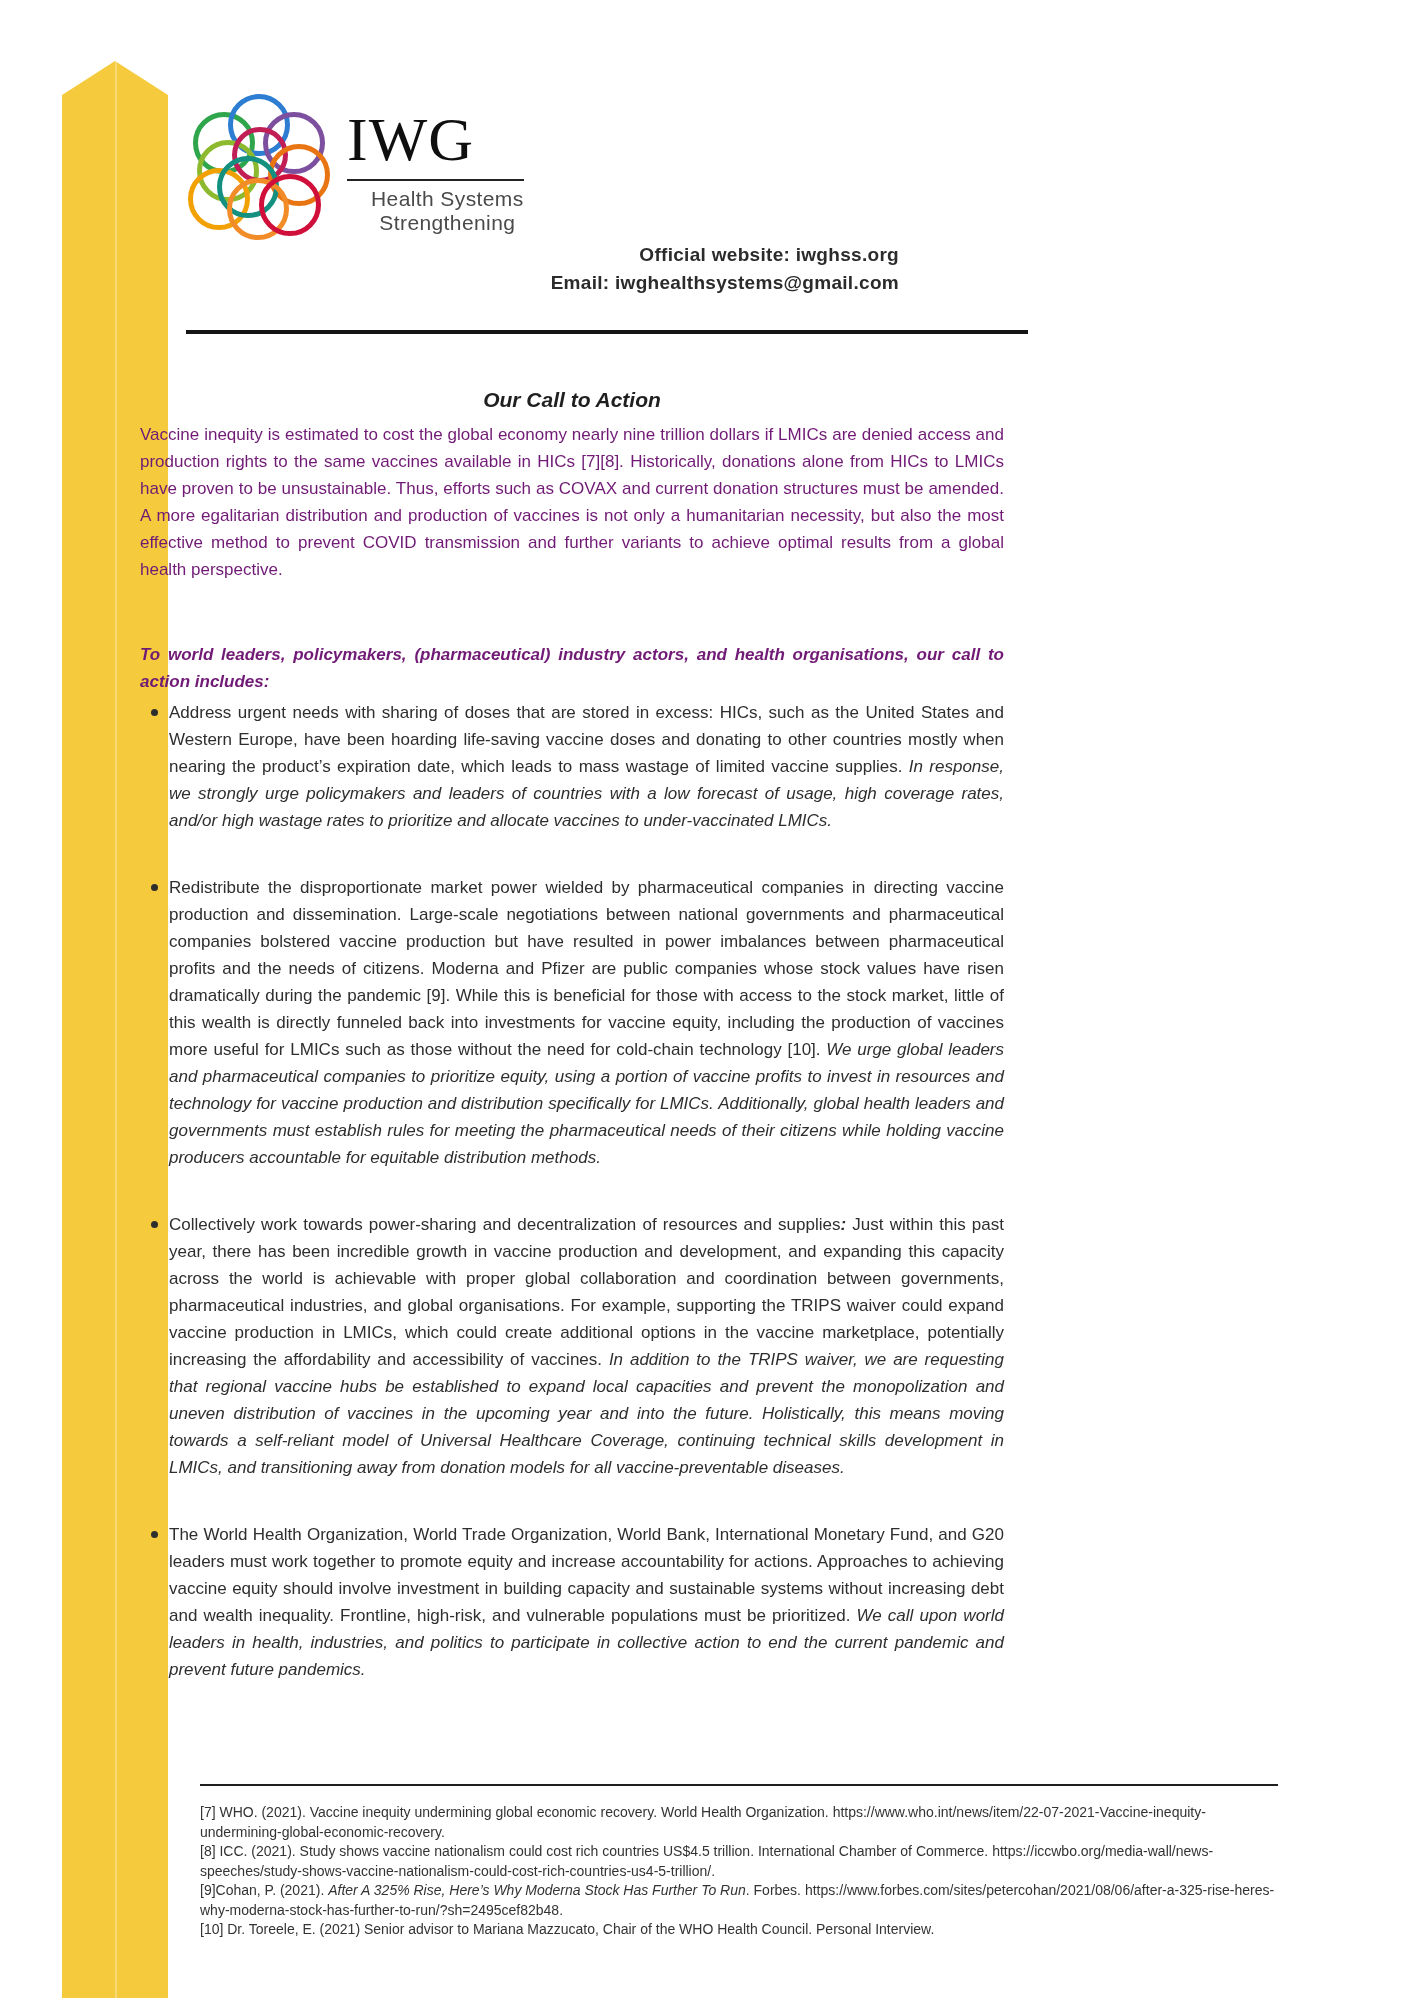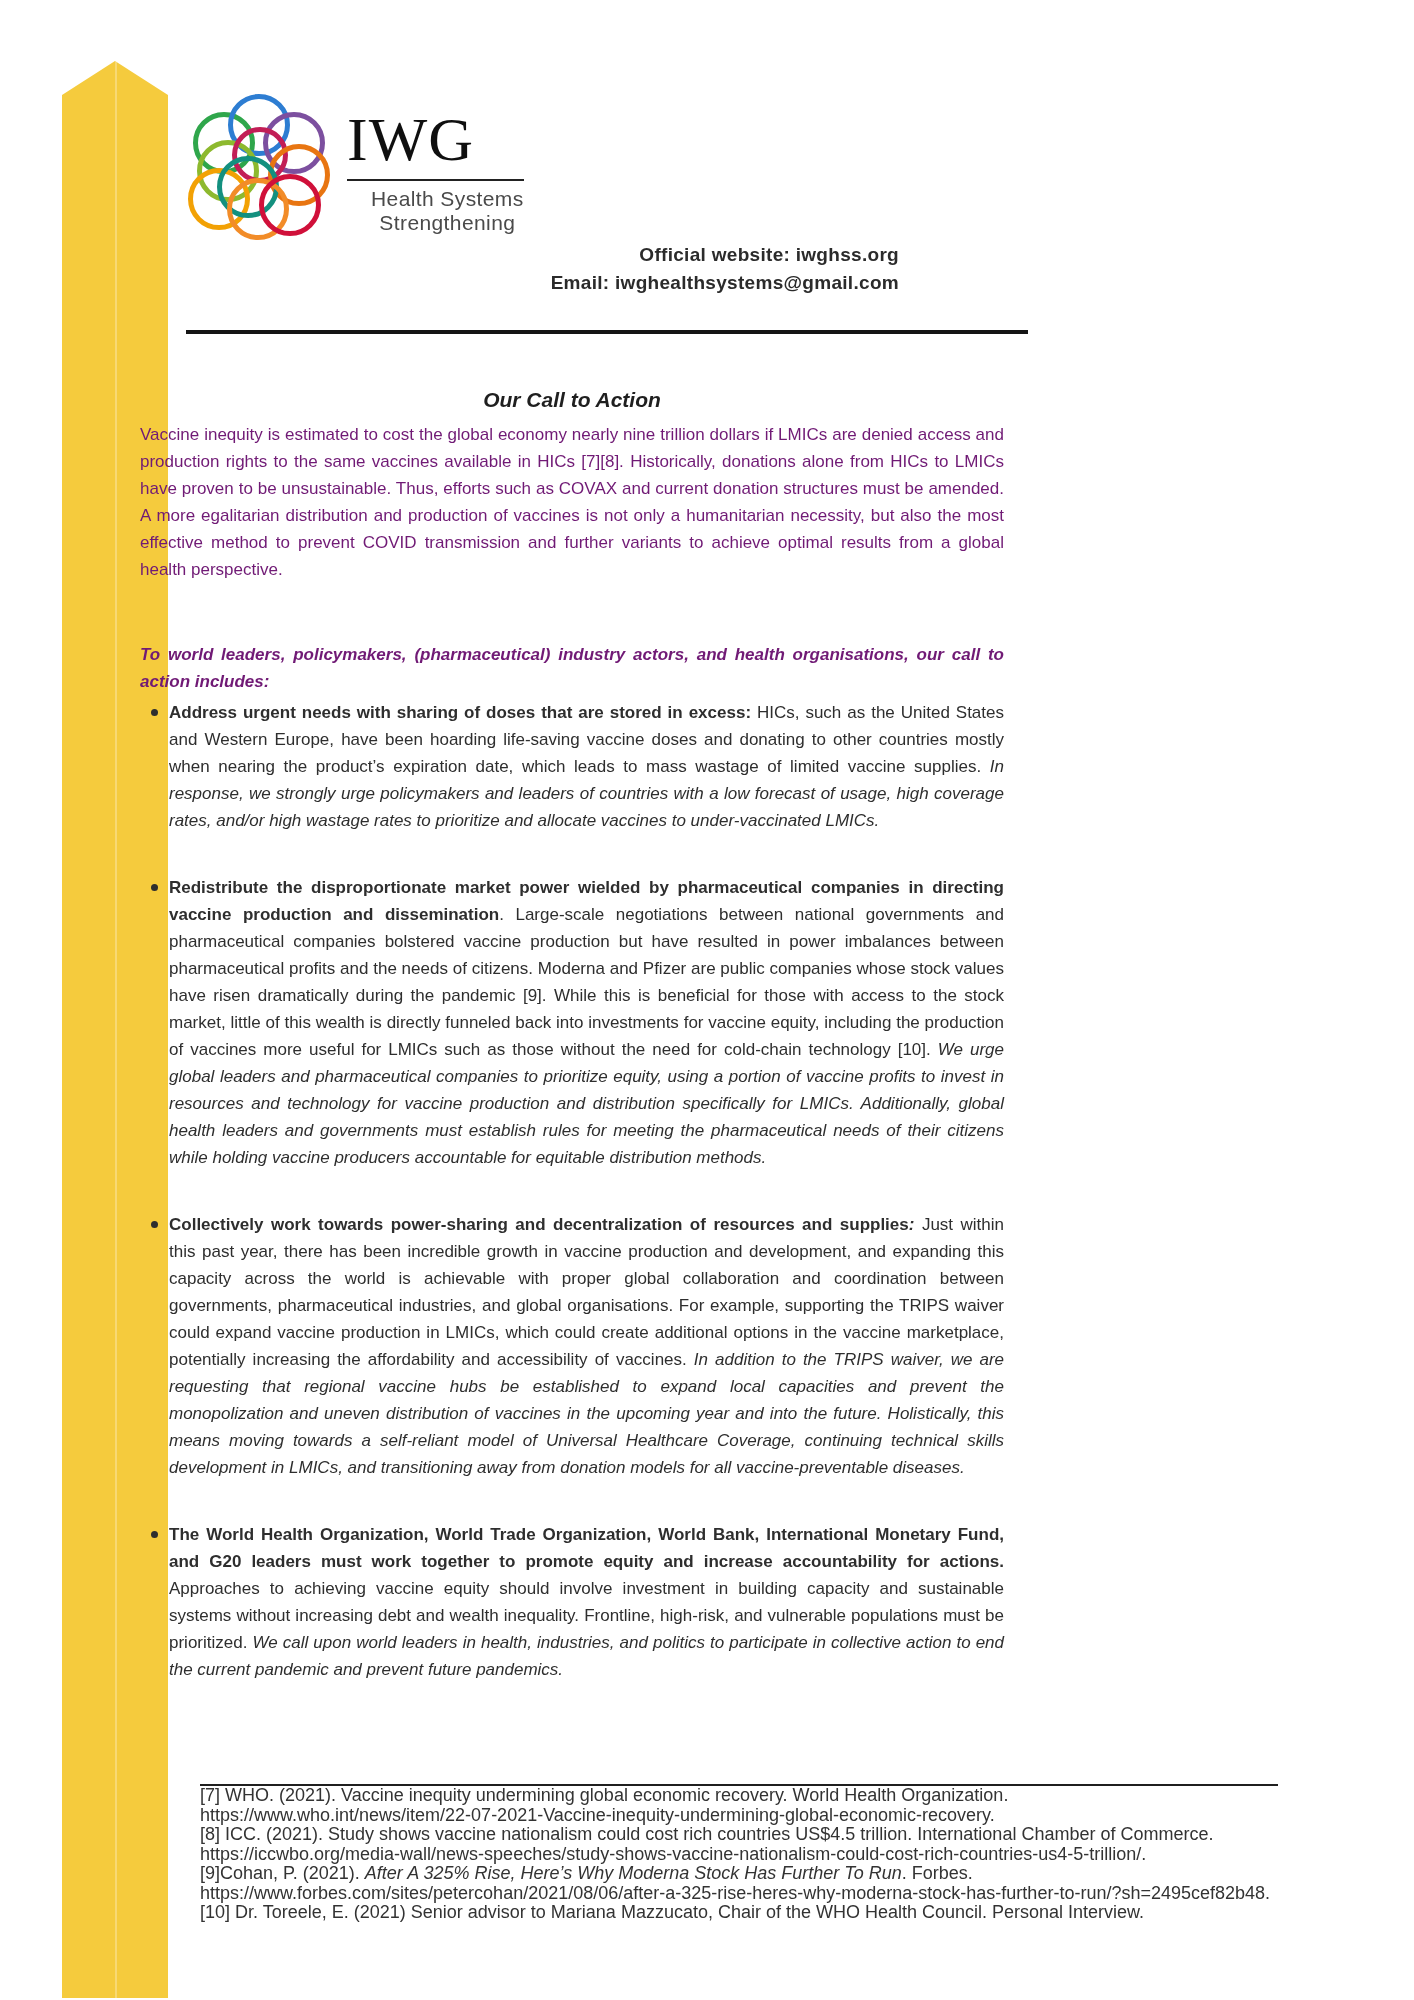--- a/index.html
+++ b/index.html
@@ -56,29 +56,29 @@
   .section-heading { margin:17px 12px 0; font-size:21px; line-height:26px; font-weight:700; font-style:italic; color:#1f1f1f;text-align:center; }
   .para { margin:8px 0 0; font-size:17px; line-height:27px; text-align:justify; color:#701a75; }
   .lead { margin-top:58px; }
 
   .bullets { margin-top:4px; }
   .bullet { position:relative; padding-left:29px; font-size:17px; line-height:27px; text-align:justify; color:#2e2e2e; }
   .bullet + .bullet { margin-top:40px; }
   .dot { position:absolute; left:11px; top:10px; width:7px; height:7px; border-radius:50%; background:#2e2e2e; }
 
   .run-normal { font-weight:400; font-style:normal; }
-  .run-bold { font-weight:700; }
+  .run-bold { font-weight:400; }
   .run-italic { font-style:italic; }
   .run-bolditalic { font-weight:700; font-style:italic; }
 
   
   .footnotes {
     position:absolute; left:200px; top:1784px; width:1078px;
-    border-top:2px solid #1f1f1f; 
-    font-size:18px; line-height:19.5px; color:#333333; overflow-wrap:anywhere;
+    border-top:2px solid #1f1f1f; padding-top:17px;
+    font-size:14px; line-height:19.5px; color:#333333; overflow-wrap:anywhere;
   }
   .fnote { margin:0; }
 </style>
 </head>
 <body>
 
 <div class="page">
 
   <div class="yellow-bar" style="background: rgb(245, 203, 61);"></div>
 

